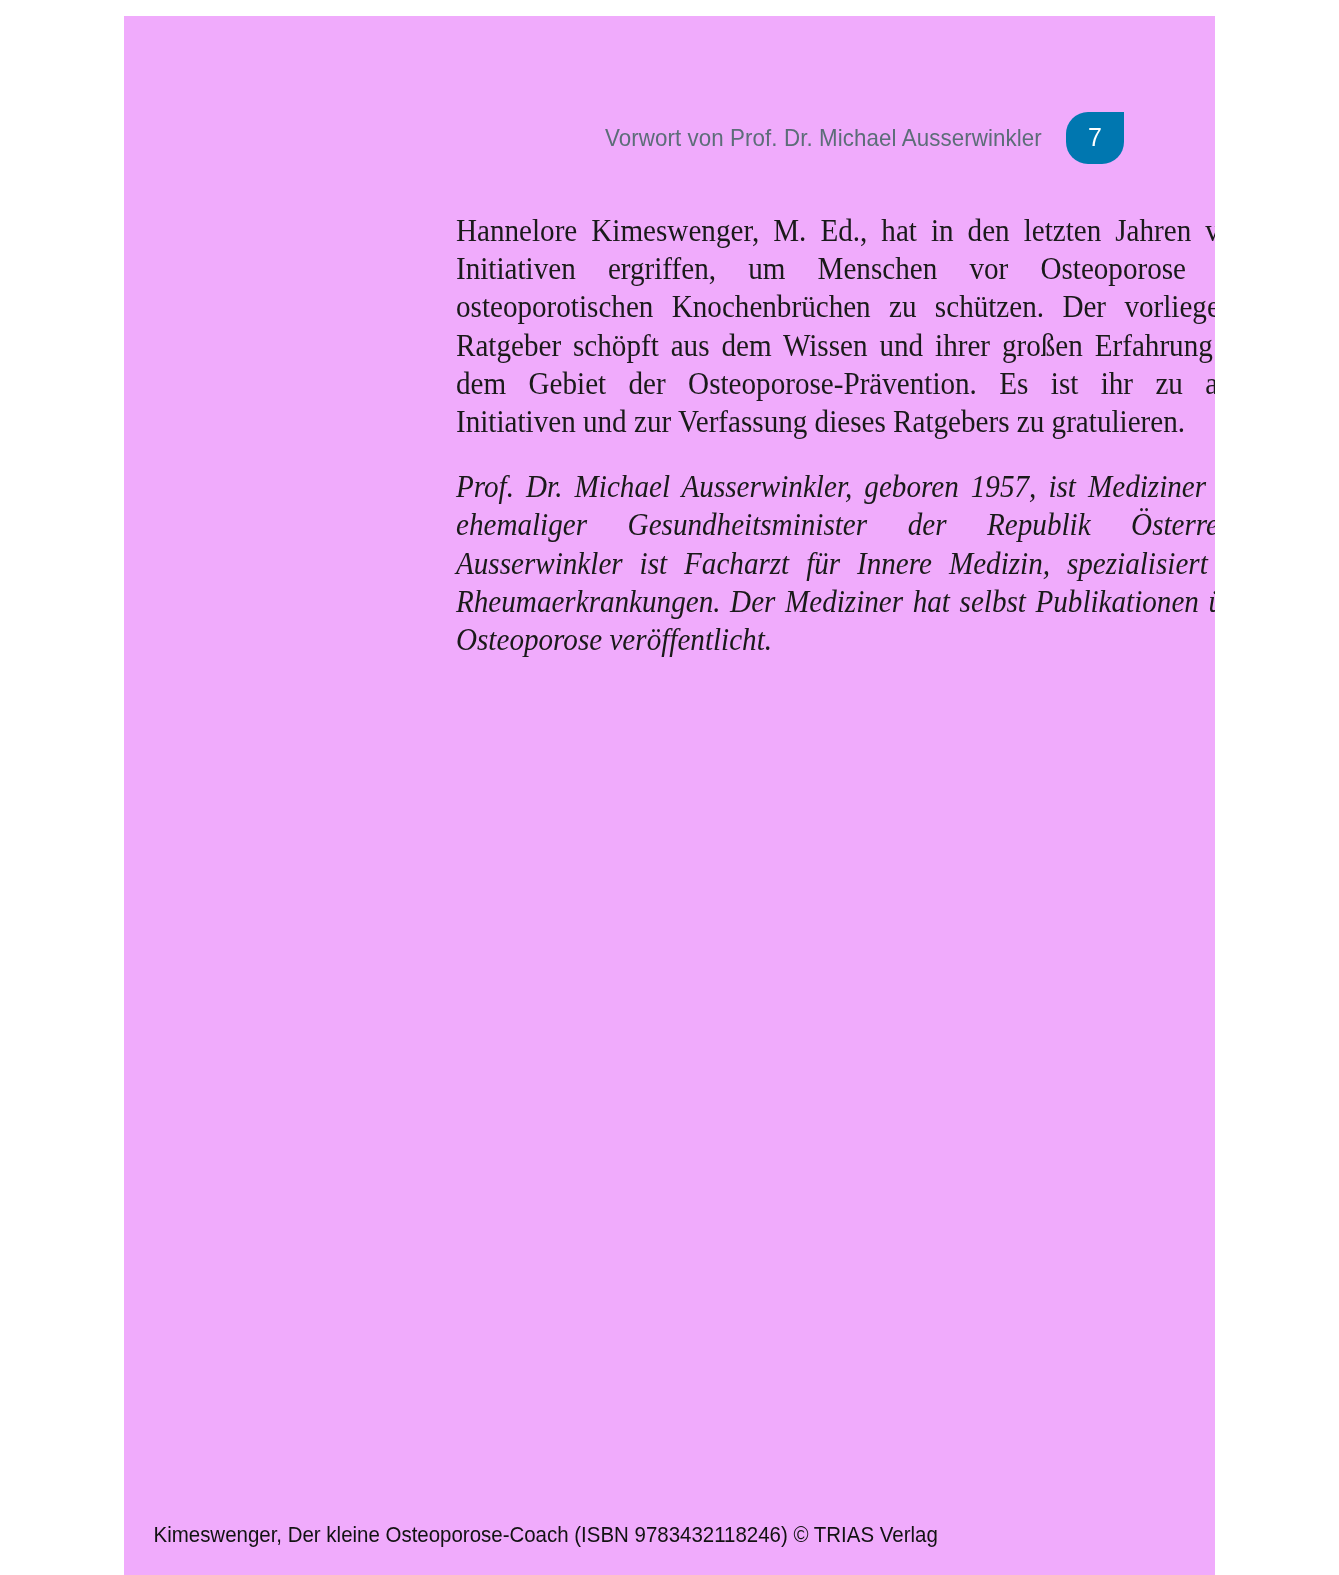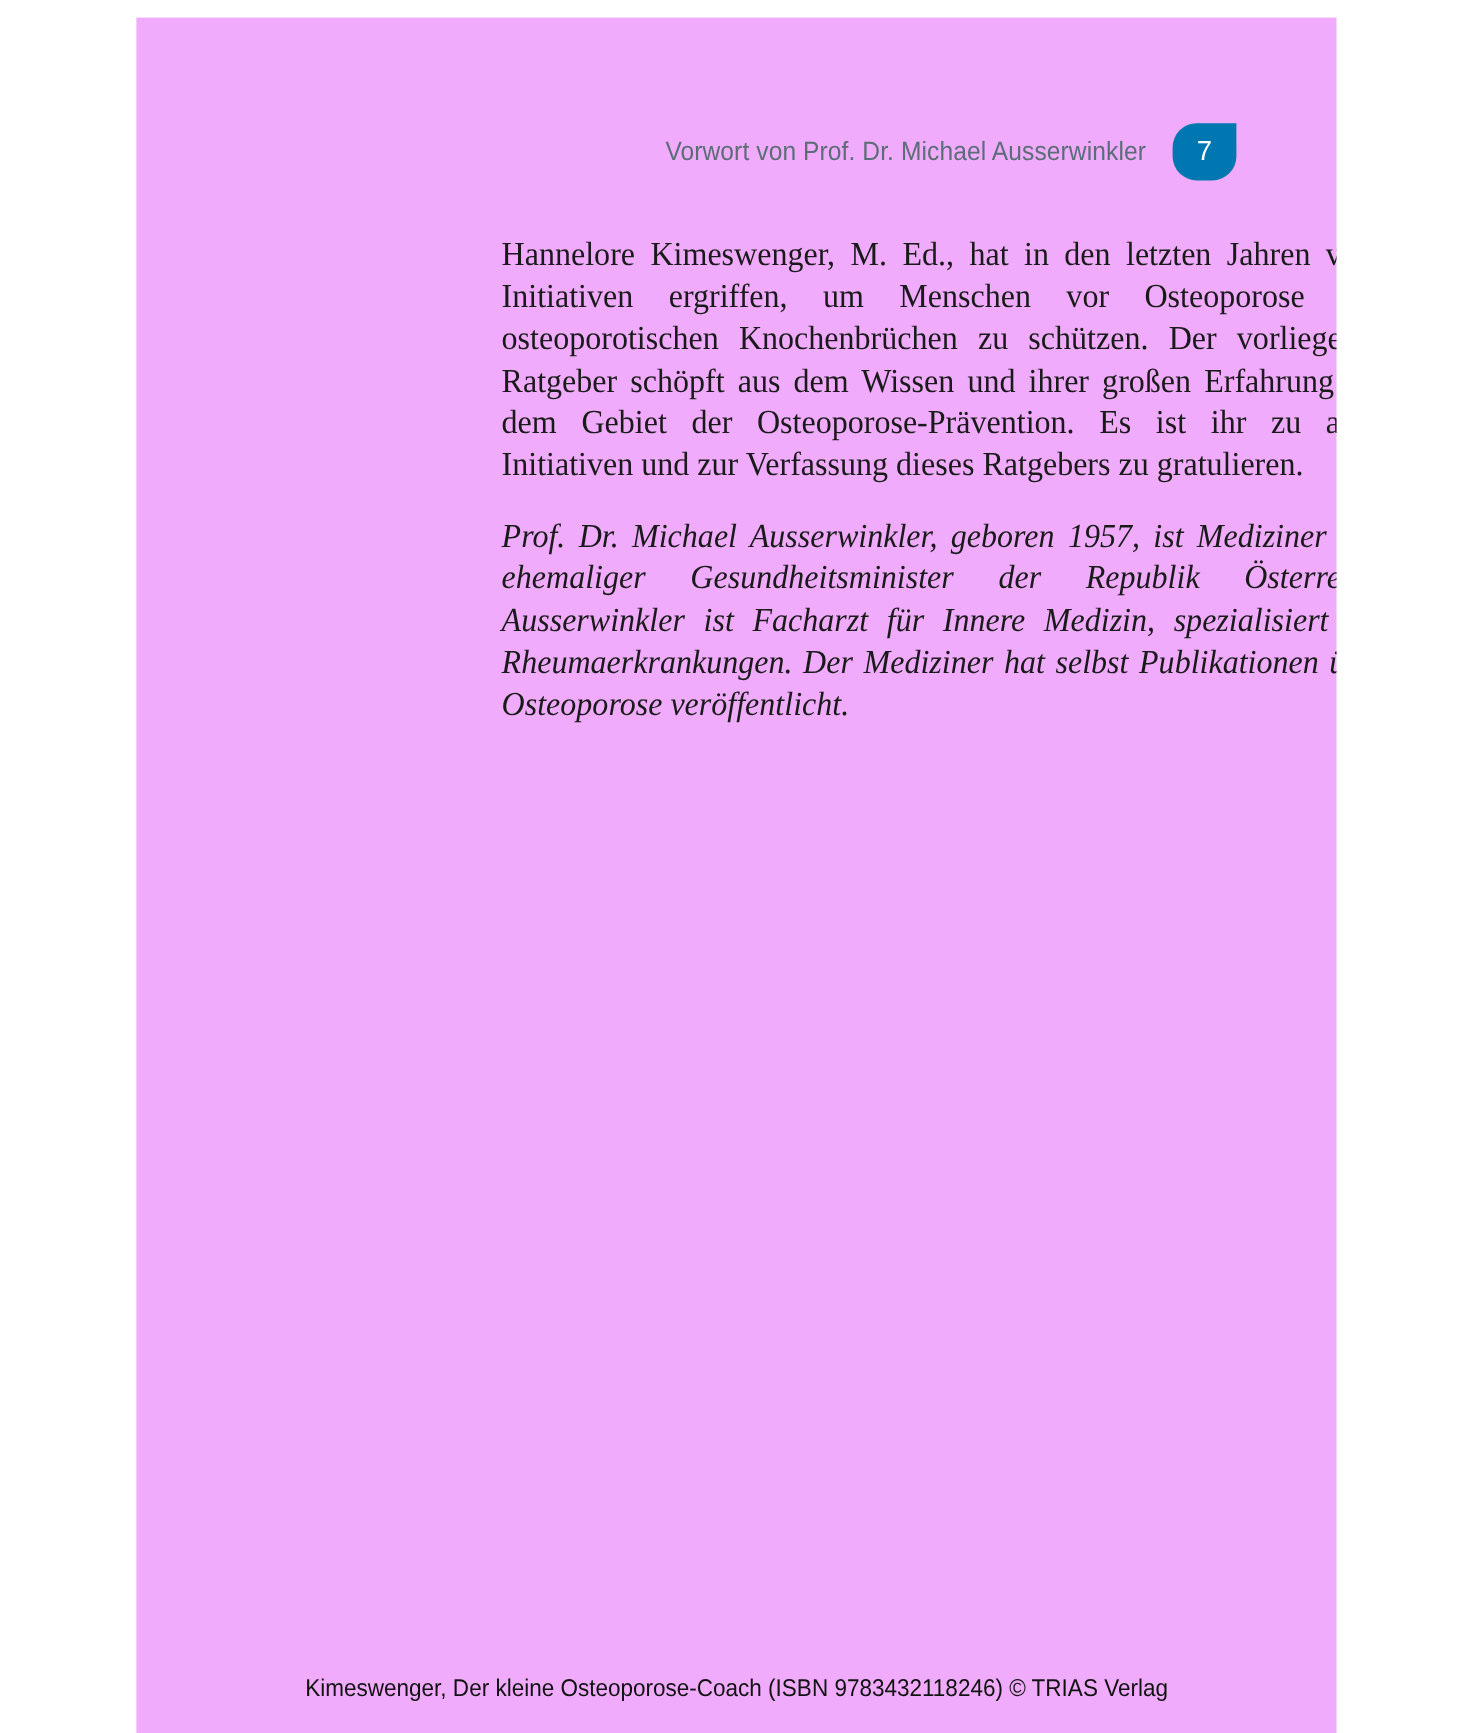--- a/index.html
+++ b/index.html
@@ -97,21 +97,20 @@
   .body-paragraph.no-justify-last {
     text-align-last: left;
   }
 
   
   .page-footer {
     position: absolute;
     left: 0;
     right: 0;
     top: 1506px;
-    text-align: center;
   }
 
   .page-footer-text {
     display: inline-block;
     font-family: "Liberation Sans", "DejaVu Sans", sans-serif;
     font-size: 22px;
     line-height: 1.2;
     color: #121212;
     white-space: nowrap;
     transform: scaleX(0.93);

